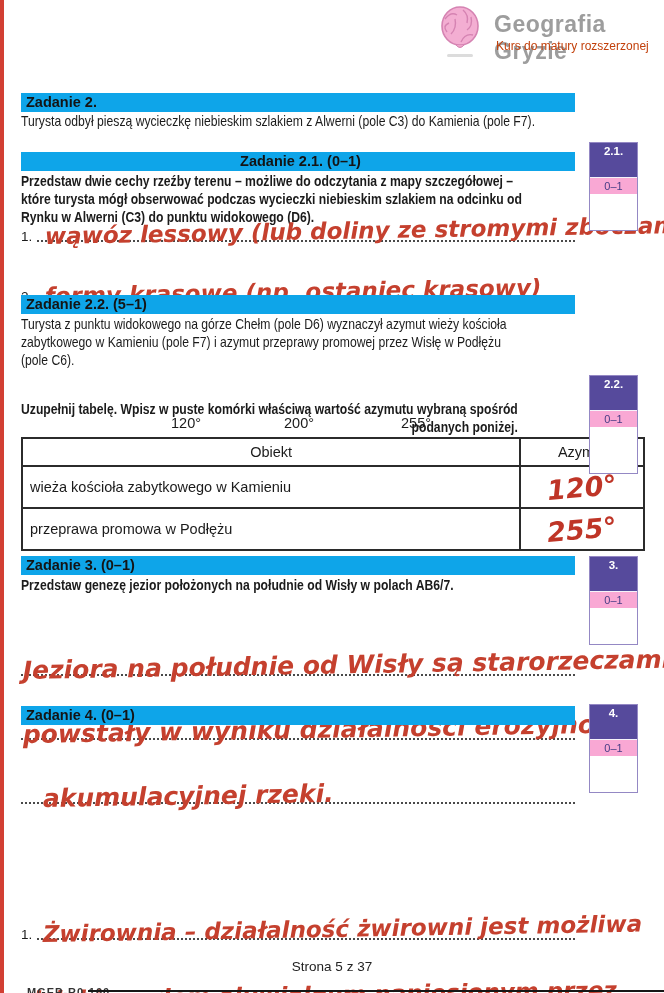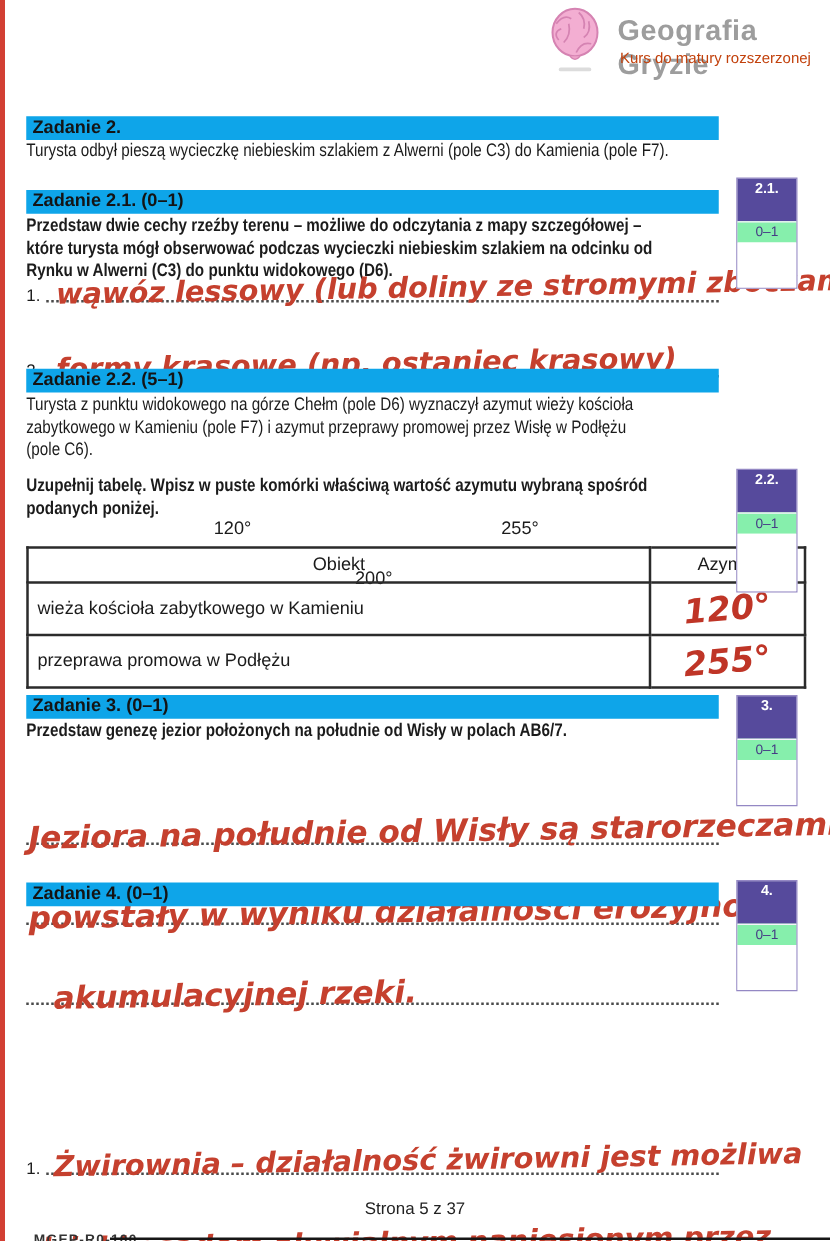--- a/index.html
+++ b/index.html
@@ -17,21 +17,21 @@
   .brain-underline{left:447px;top:54px;width:26px;height:3px;background:#dcdcdc;border-radius:2px;}
   
   .page{position:absolute;left:21px;top:0;width:554px;height:993px;}
   .bar{left:0;width:549px;background:#0ea5e9;font-size:14.5px;font-weight:bold;
        line-height:17px;padding:1px 0 1px 5px;color:#141414;}
   .tline{white-space:nowrap;font-size:14.5px;line-height:18px;transform:scaleX(0.84);transform-origin:0 50%;}
   .tbold{font-weight:bold;}
   
   .score{left:568px;width:47px;border:1px solid #9488c4;background:#fff;}
   .score .lbl{background:#564a9c;color:#ffffff;font-size:11.5px;font-weight:bold;text-align:center;height:34px;line-height:17px;}
-  .score .rng{background:#86efac;color:#463c85;font-size:11px;text-align:center;height:16px;line-height:16px;border-top:1px solid #f5f3fa;}
+  .score .rng{background:#f9a8d4;color:#463c85;font-size:11px;text-align:center;height:16px;line-height:16px;border-top:1px solid #f5f3fa;}
   .score .cell{background:#ffffff;height:36px;}
   
   .ansrow{position:relative;width:554px;}
   .dots{position:absolute;left:0;right:0;bottom:0;border-bottom:2px dotted #4a4a4a;height:0;}
   .dots.ind{left:16px;}
   .ansno{position:absolute;left:0;bottom:-2px;font-size:13.5px;color:#1b1b1b;}
   .hw{position:absolute;font-family:"DejaVu Sans",sans-serif;font-style:italic;font-weight:bold;
       color:#c5402e;white-space:nowrap;transform:rotate(-1deg);transform-origin:0 100%;line-height:1;}
   .hw24{font-size:23px;}
   .hw26{font-size:25px;}
@@ -70,21 +70,21 @@
 </div>
 <div class="abs brain-underline"></div>
 <div class="abs brand-title">Geografia Gryzie</div>
 <div class="abs brand-subtitle">Kurs do matury rozszerzonej</div>
 
 <div class="page">
 
   <div class="abs bar" style="top:93px;">Zadanie 2.</div>
   <div class="abs tline" style="top:112px;">Turysta odbył pieszą wycieczkę niebieskim szlakiem z Alwerni (pole C3) do Kamienia (pole F7).</div>
 
-  <div class="abs bar" style="top:152px;">Zadanie 2.1. (0–1)</div>
+  <div class="abs bar" style="top:152px;text-align:center;">Zadanie 2.1. (0–1)</div>
   <div class="abs" style="top:172px;">
     <div class="tline tbold">Przedstaw dwie cechy rzeźby terenu – możliwe do odczytania z mapy szczegółowej –</div>
     <div class="tline tbold">które turysta mógł obserwować podczas wycieczki niebieskim szlakiem na odcinku od</div>
     <div class="tline tbold">Rynku w Alwerni (C3) do punktu widokowego (D6).</div>
   </div>
   <div class="abs ansrow" style="top:212px;height:30px;">
     <span class="ansno">1.</span>
     <div class="dots ind"></div>
     <span class="hw hw24" style="left:24px;bottom:-6px;">wąwóz lessowy (lub doliny ze stromymi zboczami)</span>
   </div>
@@ -98,27 +98,27 @@
     <div class="rng">0–1</div>
     <div class="cell"></div>
   </div>
 
   <div class="abs bar" style="top:295px;">Zadanie 2.2. (5–1)</div>
   <div class="abs" style="top:315px;">
     <div class="tline">Turysta z punktu widokowego na górze Chełm (pole D6) wyznaczył azymut wieży kościoła</div>
     <div class="tline">zabytkowego w Kamieniu (pole F7) i azymut przeprawy promowej przez Wisłę w Podłężu</div>
     <div class="tline">(pole C6).</div>
   </div>
-  <div class="abs" style="top:380px;">
+  <div class="abs" style="top:400px;text-align:right;">
     <div class="tline tbold">Uzupełnij tabelę. Wpisz w puste komórki właściwą wartość azymutu wybraną spośród</div>
     <div class="tline tbold">podanych poniżej.</div>
   </div>
   <div class="abs opts" style="top:415px;width:554px;height:16px;">
     <span style="left:150px;">120°</span>
-    <span style="left:263px;margin-top:40px;">200°</span>
+    <span style="left:263px;">200°</span>
     <span style="left:380px;">255°</span>
   </div>
   <div class="abs" style="top:437px;">
     <table class="azt">
       <tbody>
           <tr>
         <th>Obiekt</th>
         <th>Azymut</th>
       </tr>
       <tr>

